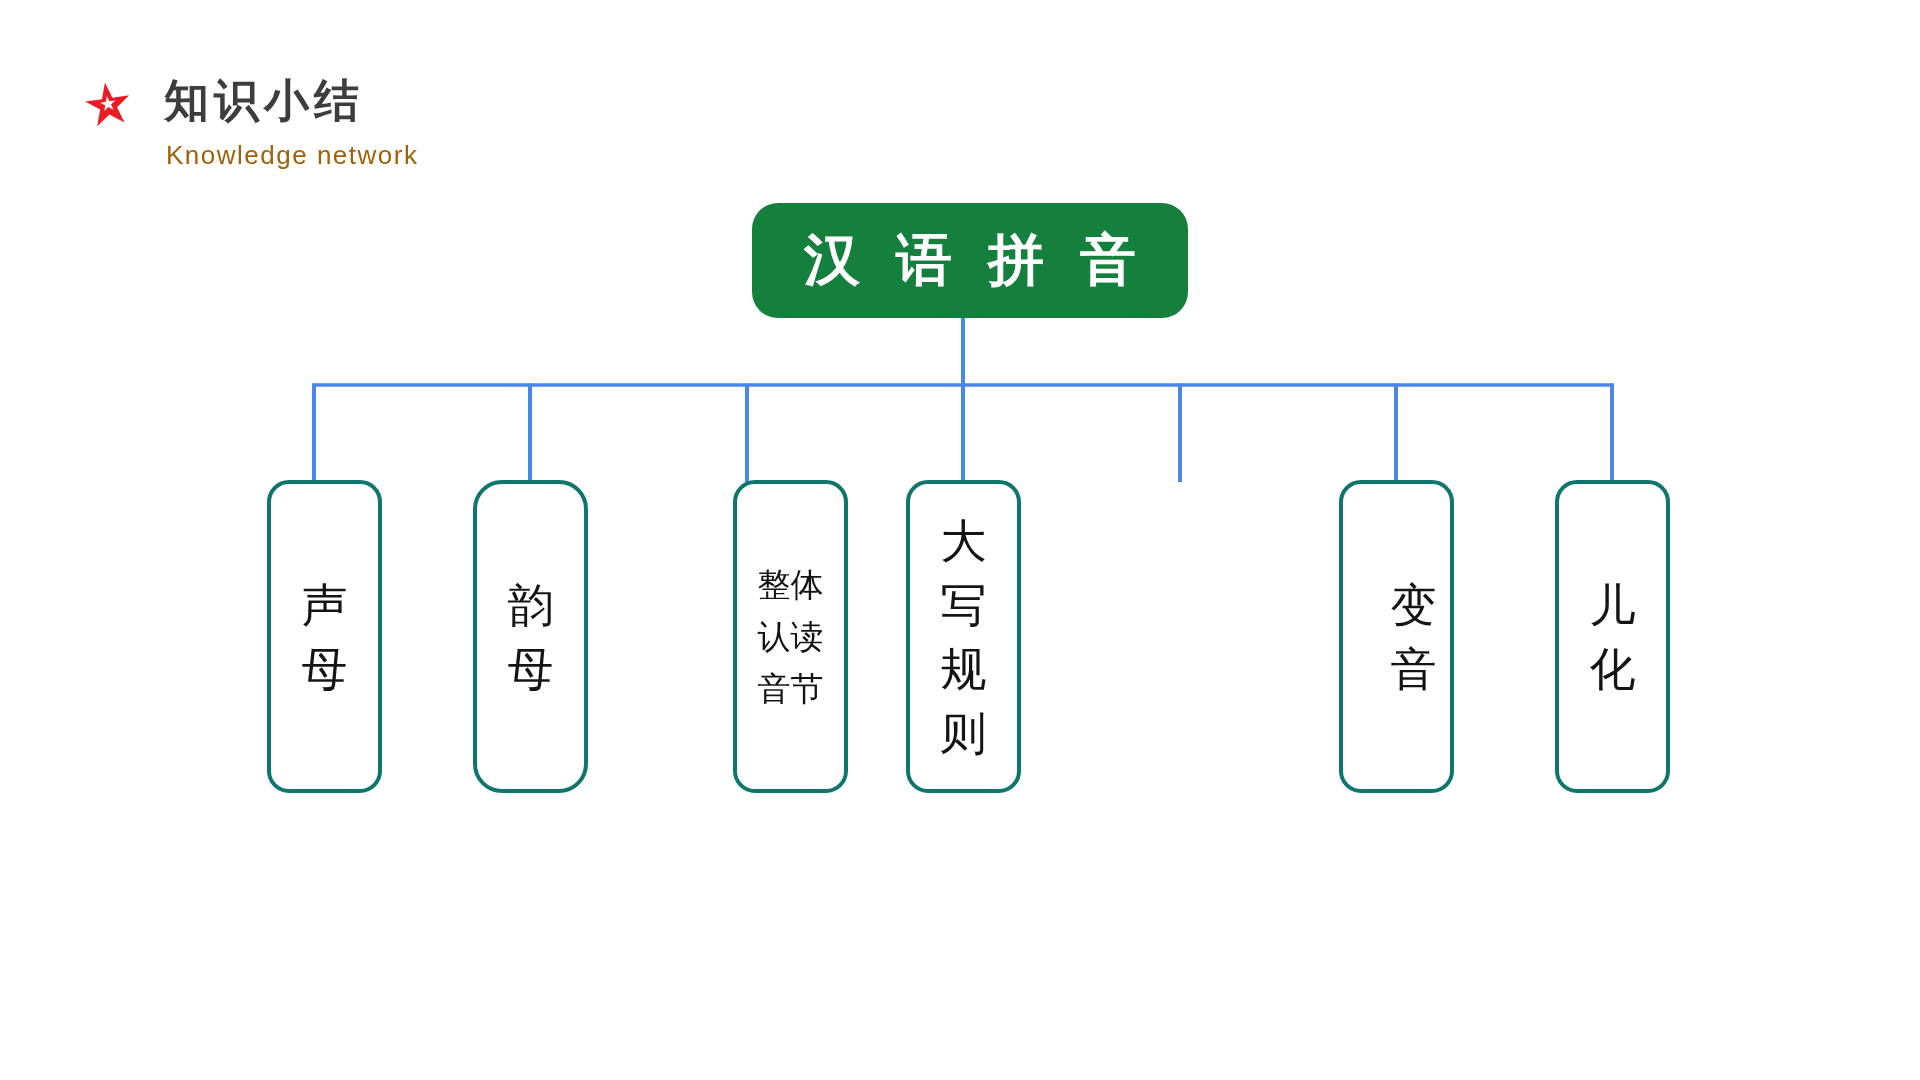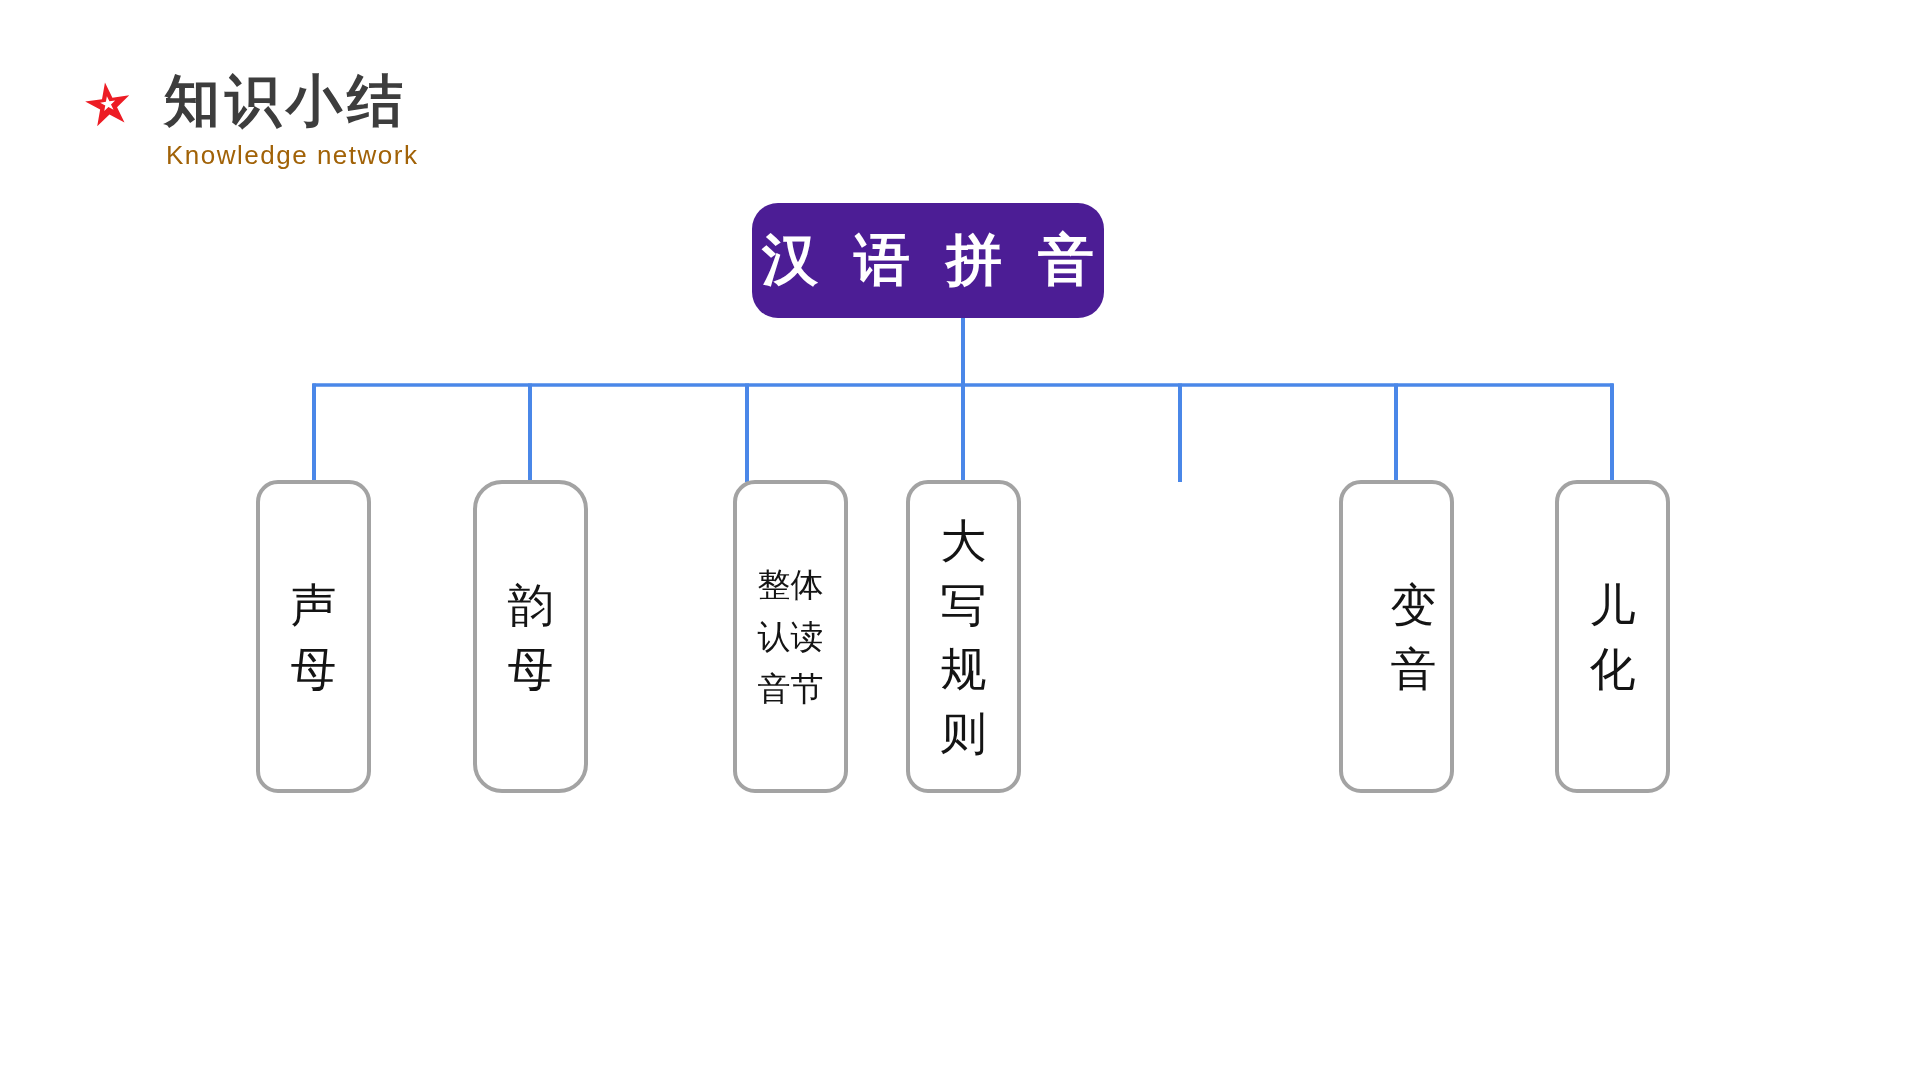--- a/index.html
+++ b/index.html
@@ -16,21 +16,21 @@
   
   .header { position: absolute; left: 0; top: 0; }
   .star-icon {
     position: absolute;
     left: 82px; top: 75px;
     width: 52px; height: 56px;
   }
   .page-title {
     position: absolute;
     left: 164px; top: 68px;
-    font-size: 56px;
+    font-size: 45px;
     line-height: 66px;
     font-weight: 700;
     letter-spacing: 5px;
     color: #3d3d3d;
     white-space: nowrap;
   }
   .page-subtitle {
     position: absolute;
     left: 166px; top: 140px;
     font-size: 26px;
@@ -46,43 +46,43 @@
     position: absolute;
     left: 0; top: 0;
     width: 1920px; height: 1080px;
     pointer-events: none;
   }
 
   
   .root-node {
     position: absolute;
     left: 752px; top: 203px;
-    width: 352px; height: 115px;
-    background: #4c1d95;
+    width: 436px; height: 115px;
+    background: #15803d;
     border-radius: 26px;
     display: flex;
     align-items: center;
     justify-content: center;
   }
   .root-label {
     color: #ffffff;
     font-size: 56px;
     font-weight: 700;
     letter-spacing: 36px;
     text-indent: 36px;
     white-space: nowrap;
   }
 
   
   .child-node {
     position: absolute;
     top: 480px;
     width: 115px; height: 313px;
     background: #ffffff;
-    border: 4px solid #a3a3a3;
+    border: 4px solid #0f766e;
     border-radius: 22px;
     display: flex;
     align-items: center;
     justify-content: center;
   }
   .child-label {
     display: block;
     text-align: center;
     color: #141414;
     word-break: break-all;
@@ -90,21 +90,21 @@
   .one-col .child-label {
     width: 50px;
     font-size: 46px;
     line-height: 64px;
   }
   .two-col .child-label {
     width: 70px;
     font-size: 33px;
     line-height: 52px;
   }
-  .child-1 { left: 256px; }
+  .child-1 { left: 267px; }
   .child-2 { left: 473px; border-radius: 29px; }
   .child-3 { left: 689px; margin-left: 44px; }
   .child-4 { left: 906px; }
   .child-5 { left: 1122px; }
   .child-6 { left: 1339px; padding-left: 34px; }
   .child-7 { left: 1555px; }
 </style>
 </head>
 <body>
 

